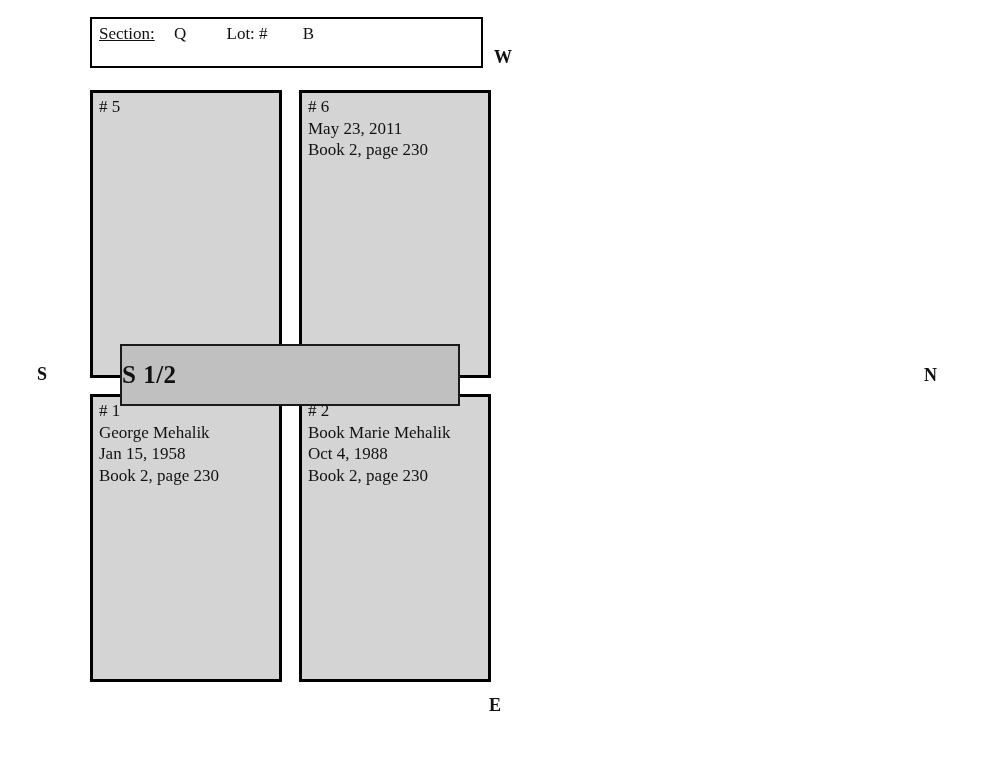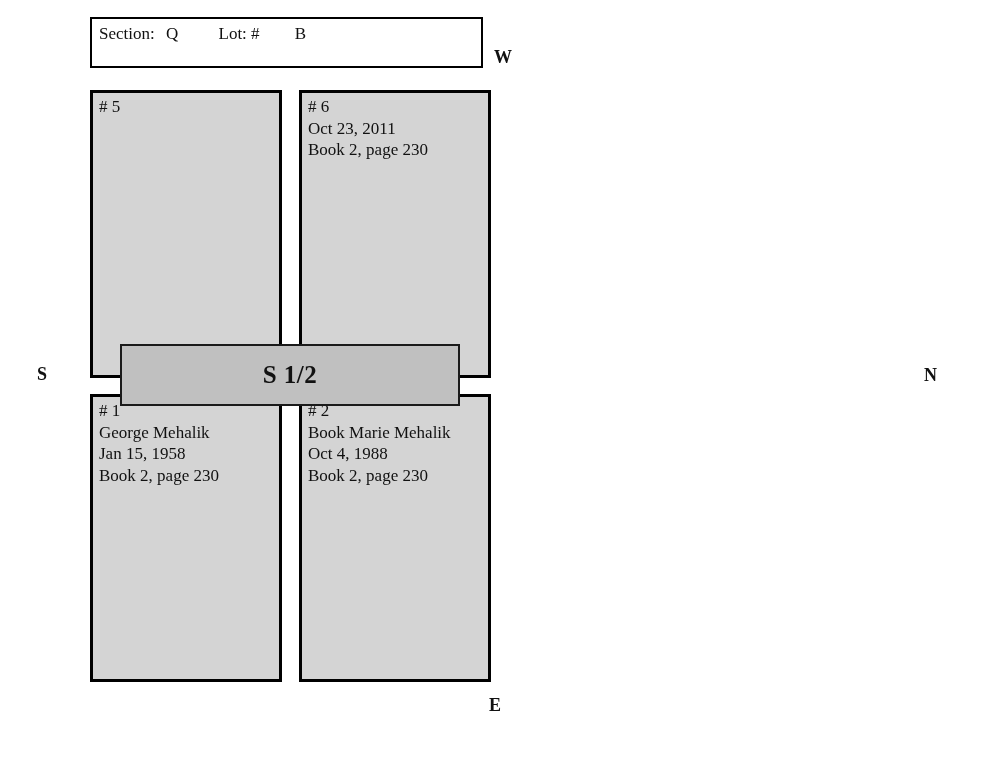--- a/index.html
+++ b/index.html
@@ -24,21 +24,21 @@
     top: 17px;
     width: 393px;
     height: 51px;
     box-sizing: border-box;
     border: 2px solid var(--border, #000);
     background: #ffffff;
     padding: 5px 0 0 7px;
     font-size: 17px;
     white-space: nowrap;
   }
-  .header-box .m1 { margin-right: 7px; }
+  .header-box .m1 { margin-right: 15px; text-decoration: underline; }
   .header-box .m2 { margin-right: 36px; }
   .header-box .m3 { margin-right: 31px; }
 
   
   .plot {
     position: absolute;
     width: 192px;
     height: 288px;
     box-sizing: border-box;
     background: var(--plot-fill, #d4d4d4);
@@ -58,21 +58,20 @@
     left: 120px;
     top: 344px;
     width: 340px;
     height: 62px;
     box-sizing: border-box;
     background: var(--divider-fill, #c0c0c0);
     border: 2px solid #1a1a1a;
     z-index: 5;
     display: flex;
     align-items: center;
-    justify-content: center;
     font-weight: bold;
     font-size: 25px;
     letter-spacing: 0.5px;
   }
 
   
   .compass {
     position: absolute;
     font-weight: bold;
     font-size: 18px;
@@ -101,21 +100,21 @@
 
   <div class="plot plot-tl">
     <div># 5</div>
     <div></div>
     <div></div>
     <div></div>
   </div>
 
   <div class="plot plot-tr">
     <div># 6</div>
-    <div>Oct 23, 2011</div>
+    <div>May 23, 2011</div>
     <div>Book 2, page 230</div>
   </div>
 
   <div class="plot plot-bl">
     <div># 1</div>
     <div>George Mehalik</div>
     <div>Jan 15, 1958</div>
     <div>Book 2, page 230</div>
   </div>
 

